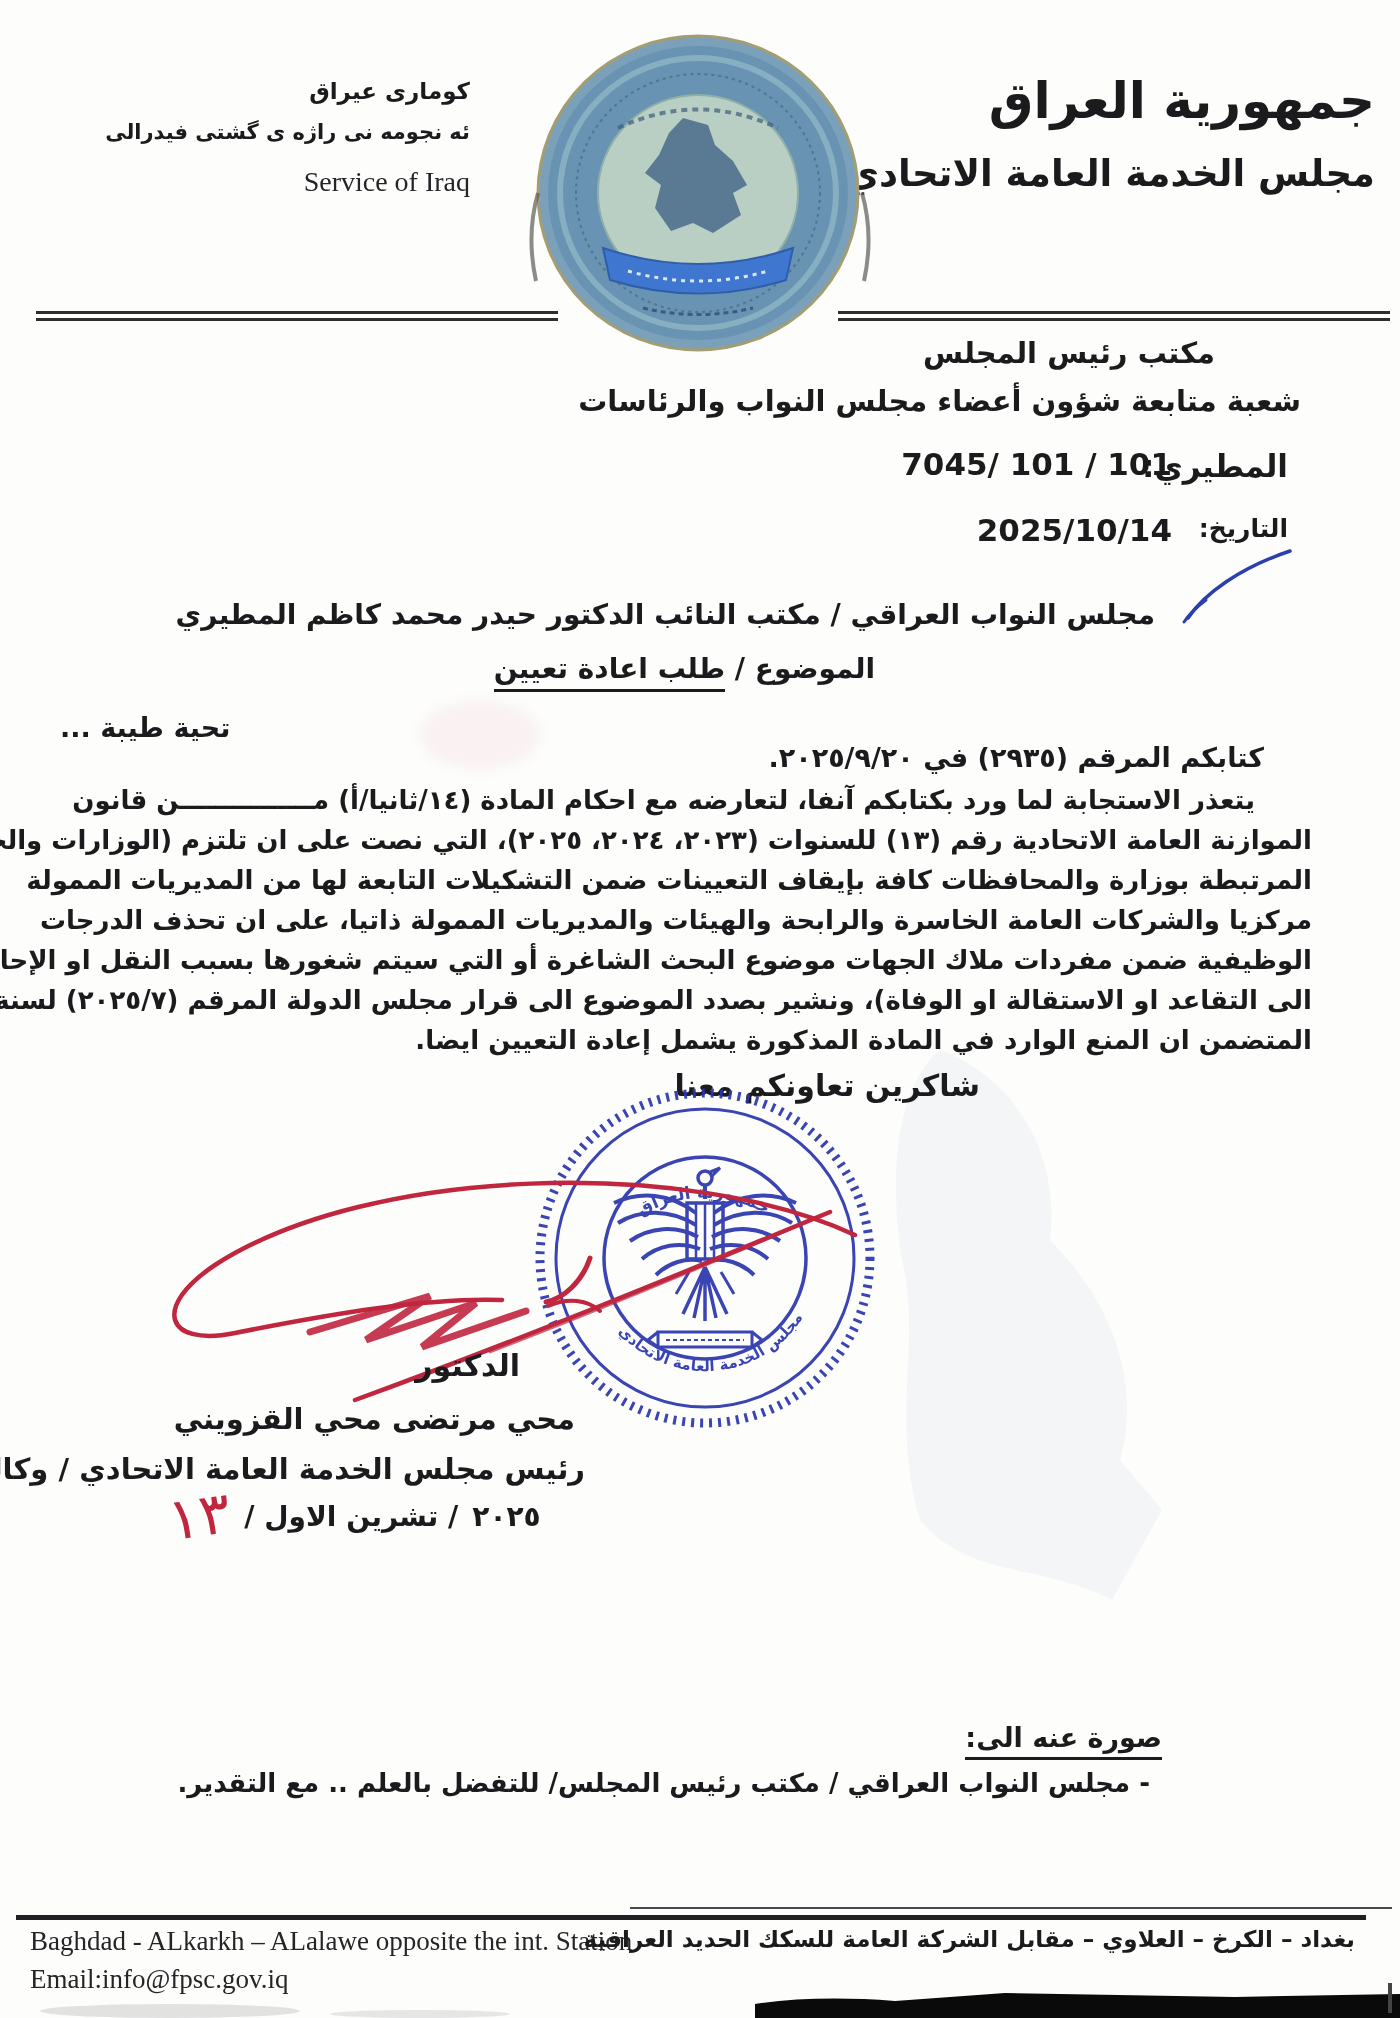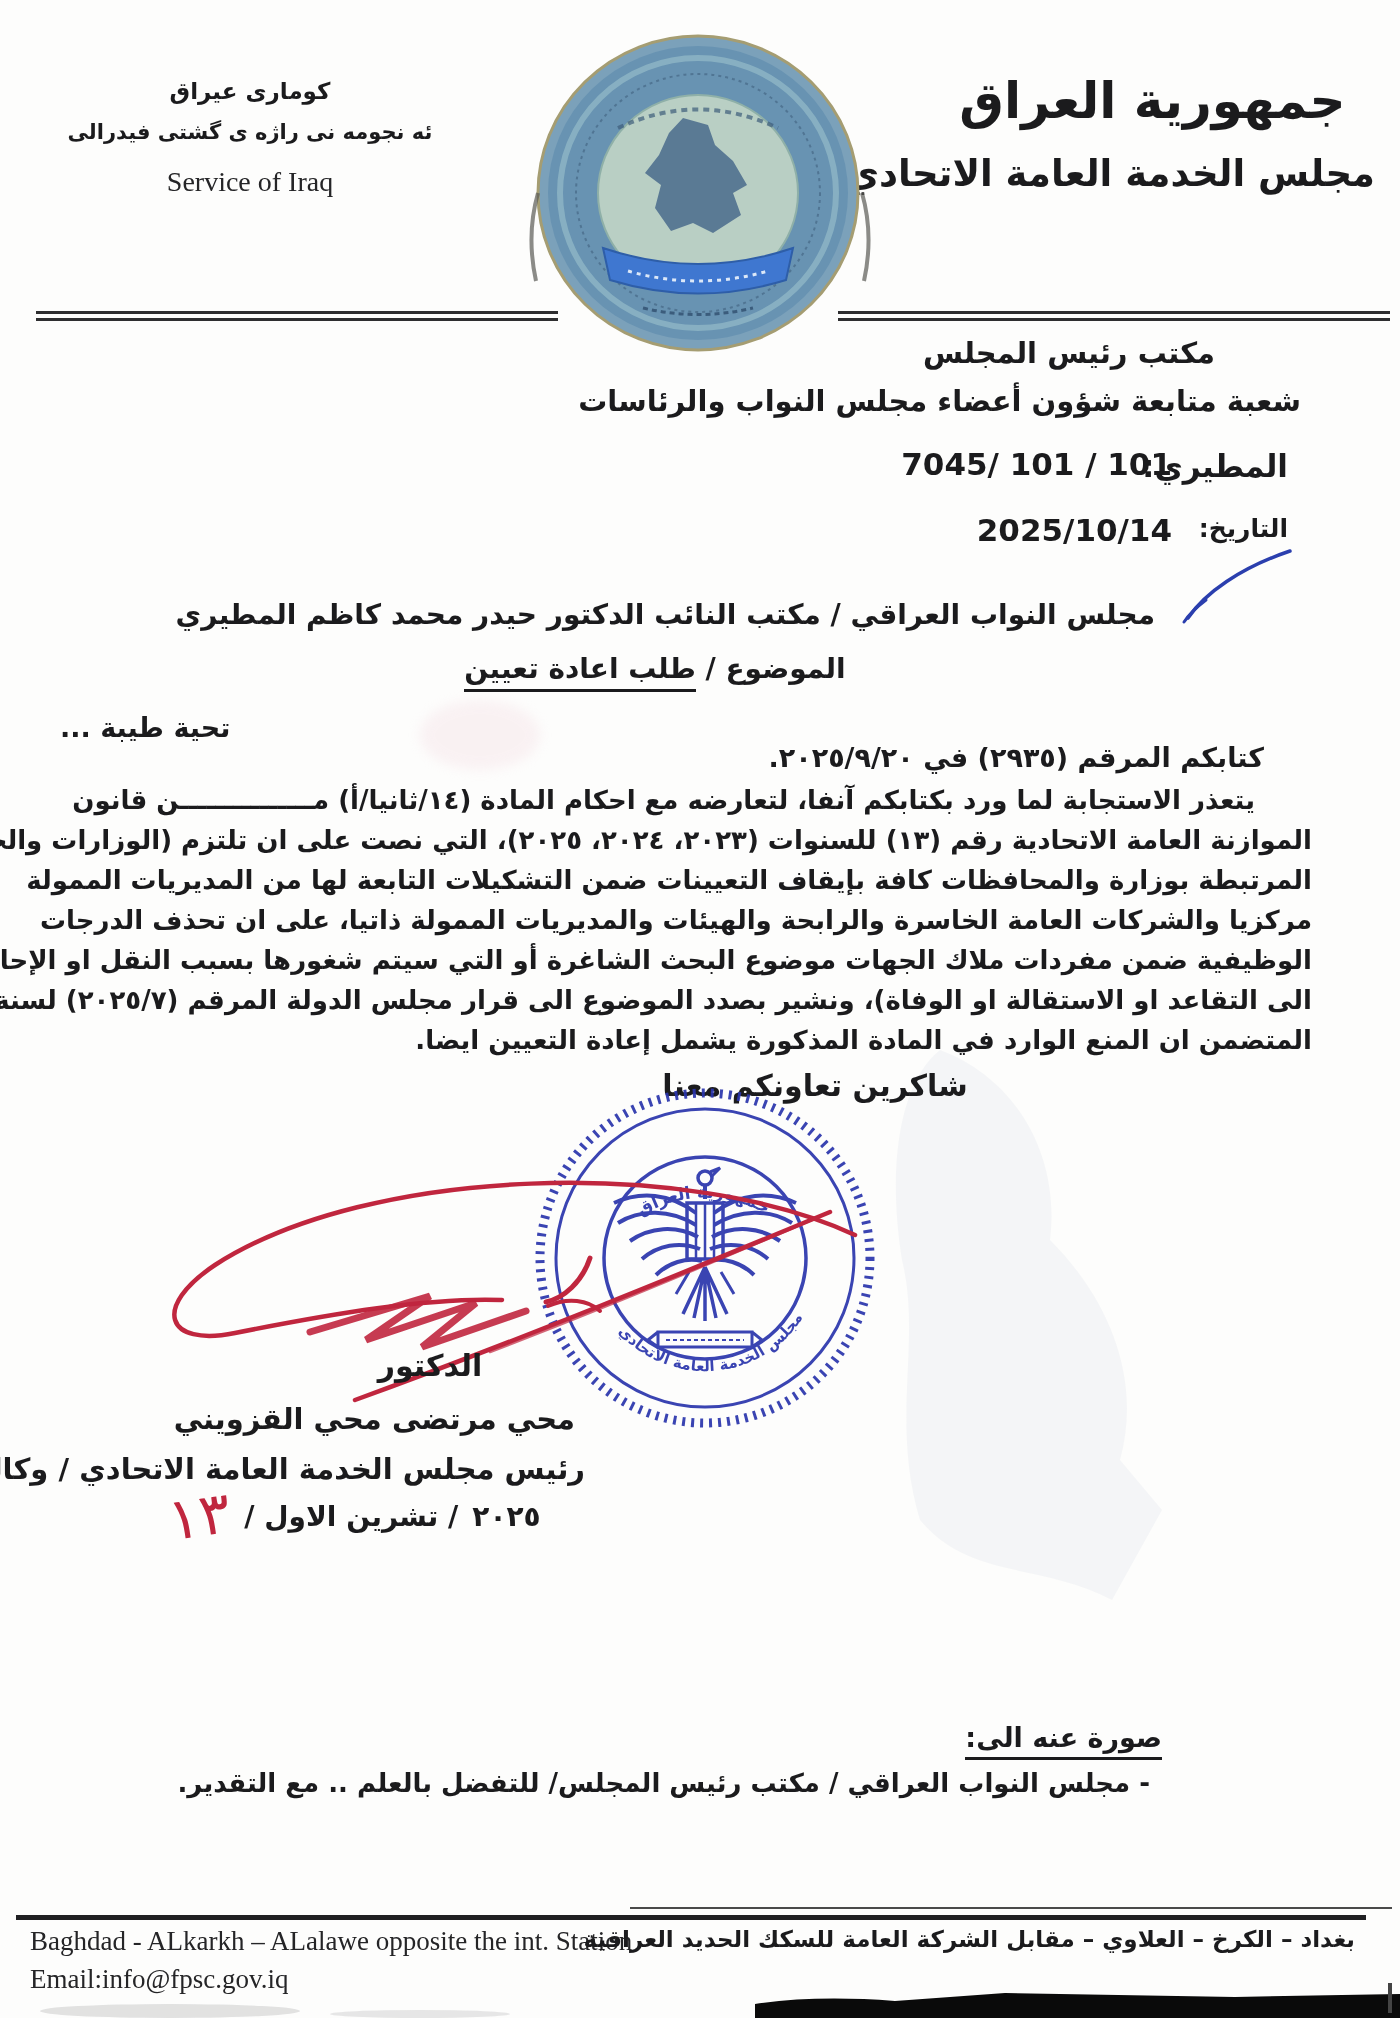--- a/index.html
+++ b/index.html
@@ -7,21 +7,21 @@
     position:relative;width:1400px;height:2018px;margin:0 auto;
     background:#fdfdfc;overflow:hidden;
     font-family:"DejaVu Sans",sans-serif;
   }
   .abs{position:absolute;}
   .ar{
     direction:rtl;font-family:"DejaVu Sans",sans-serif;font-weight:700;
     color:#1b1b1d;white-space:nowrap;
   }
   .en{font-family:"Liberation Serif",serif;color:#252527;white-space:nowrap;}
-  .center{text-align:center;}
+  .center{text-align:right;}
   .rule{height:4px;border-top:3px solid #2e2e30;border-bottom:3px solid #2e2e30;}
   .u{border-bottom:3px solid #1b1b1d;padding-bottom:4px;}
   .bodyline{font-size:26px;line-height:34px;}
   .smudge{border-radius:50%;}
 </style>
 </head>
 <body>
 
 <div class="page">
 

